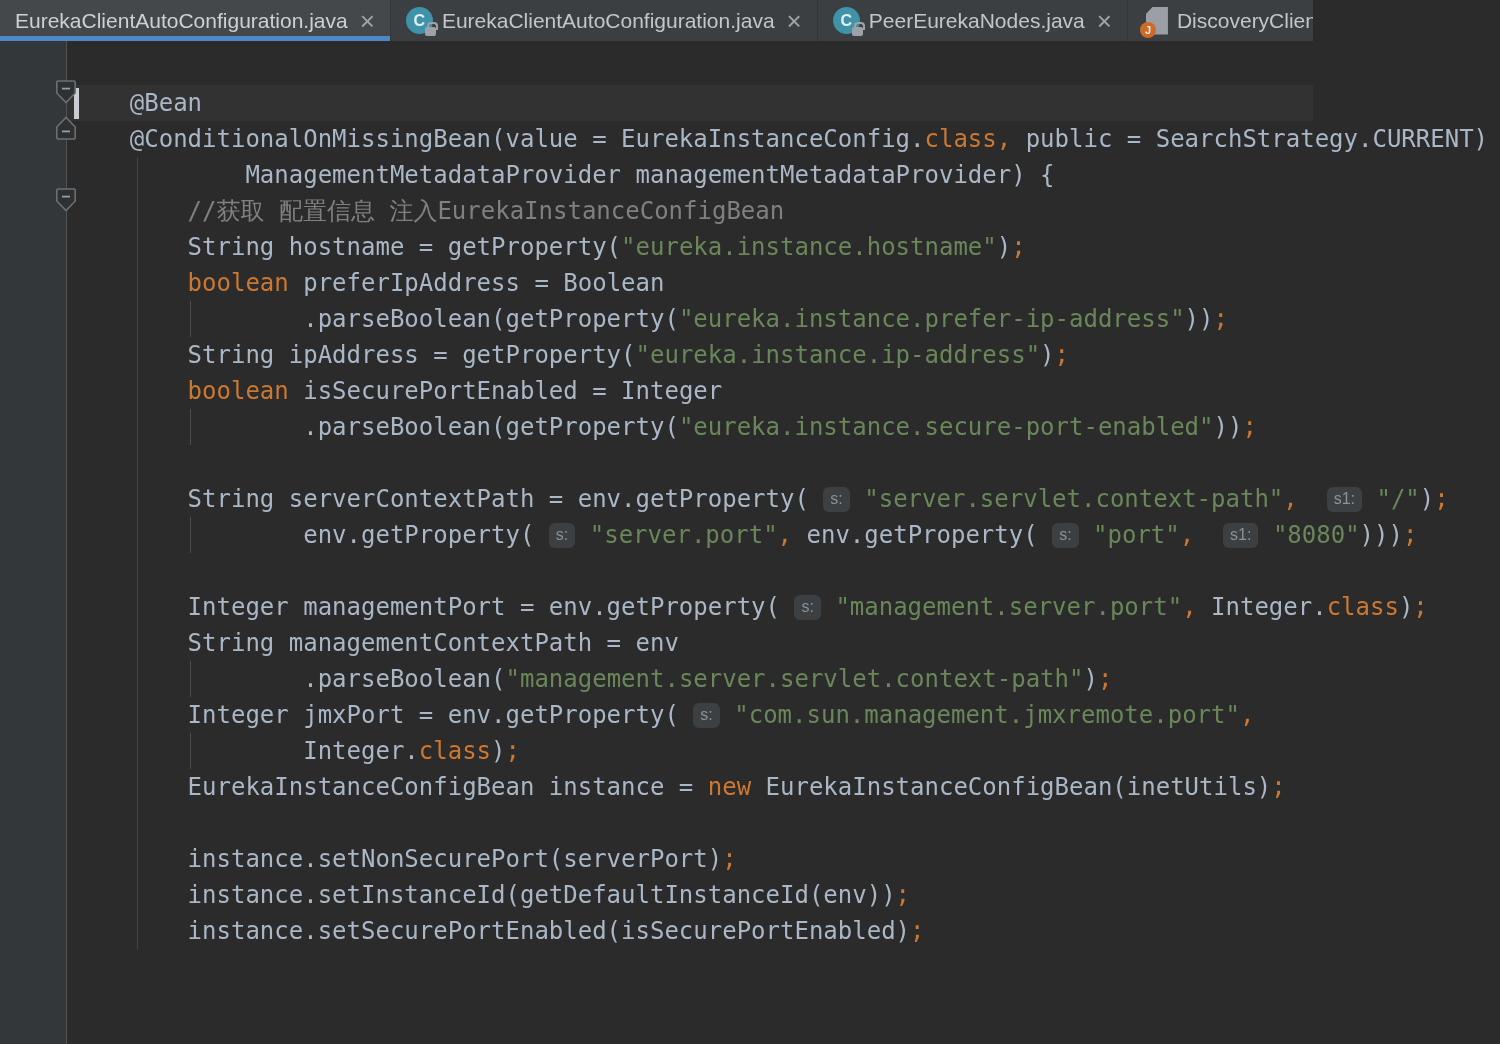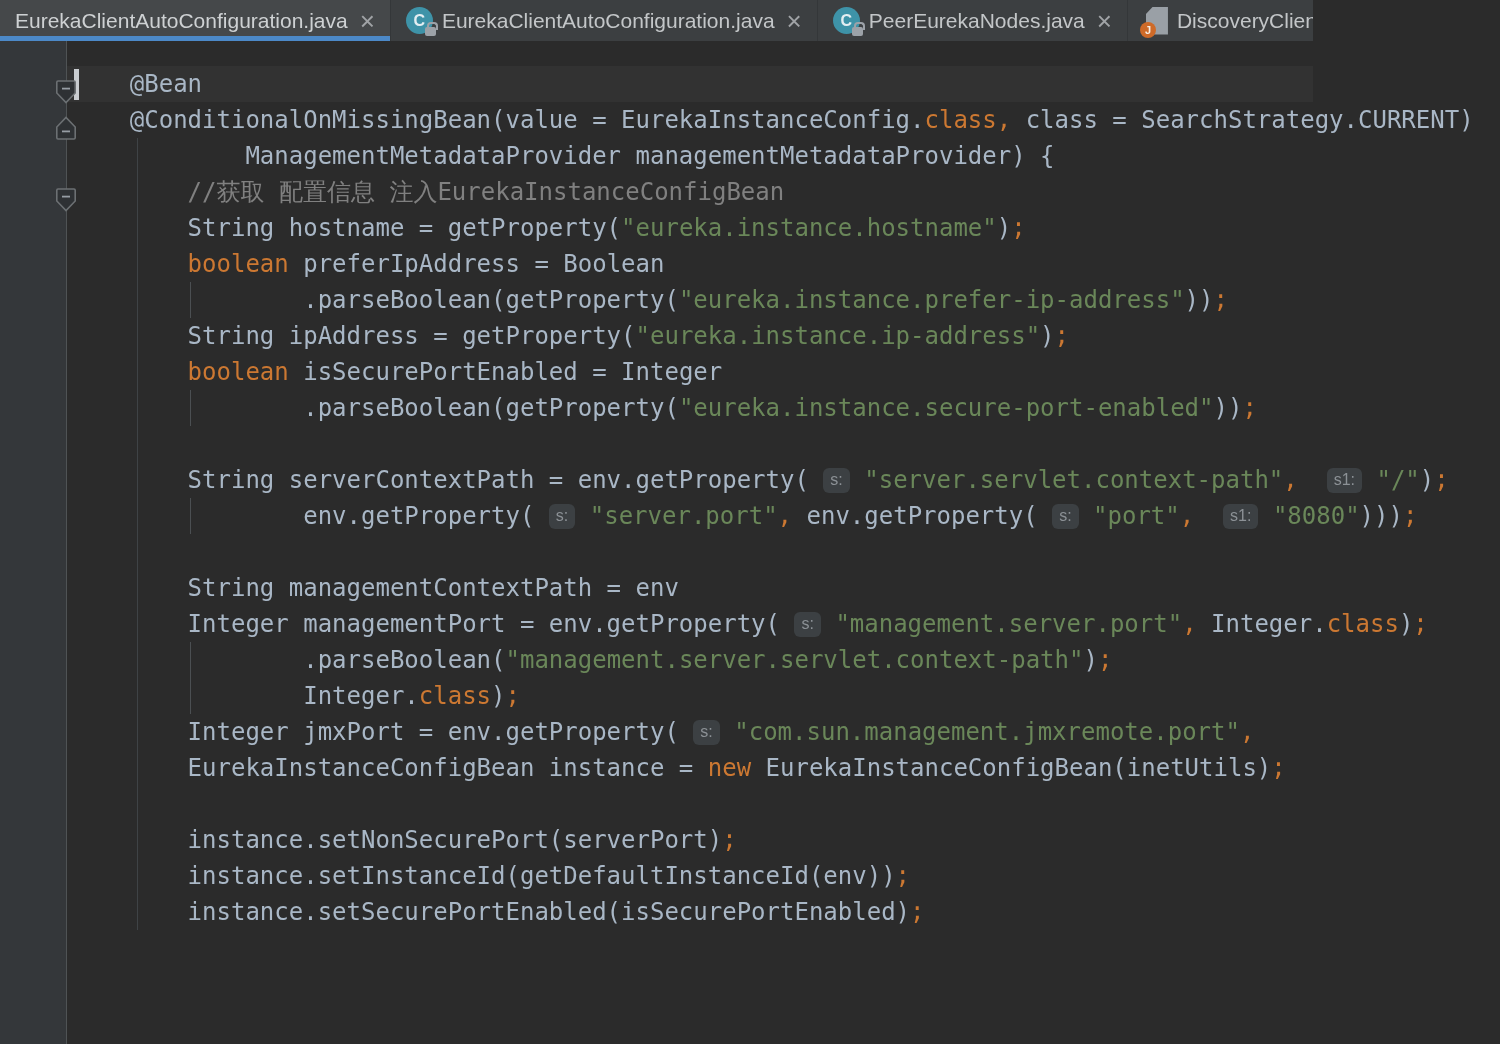--- a/index.html
+++ b/index.html
@@ -41,21 +41,21 @@
   .ic-jfile .jball{ position:absolute; left:-3px; bottom:-2px; width:16px; height:16px; border-radius:50%;
     background:#CE6A28; color:#F6EDE4; font-size:11px; font-weight:700;
     display:flex; align-items:center; justify-content:center; font-family:"Liberation Sans",sans-serif; }
 
   
   .main{ position:absolute; top:41px; left:0; right:0; bottom:0; background:#2B2B2B; }
   .gutter{ position:absolute; left:0; top:0; bottom:0; width:67px;
     background:#34373A; border-right:1px solid #4F5355; }
   .fold{ position:absolute; left:55px; width:22px; height:26px; z-index:3; }
 
-  .code{ position:absolute; left:0; top:0; right:0; bottom:0; padding-top:25px; z-index:2; }
+  .code{ position:absolute; left:0; top:0; right:0; bottom:0; padding-top:44px; z-index:2; }
   .line{
     position:relative; height:36px; line-height:36px; margin-left:67px; padding-left:5px;
     white-space:pre; font-family:"DejaVu Sans Mono",monospace; font-size:24px; color:#A9B7C6;
   }
   .line.cur{ background:#323232; }
   .line.g4::before{ content:""; position:absolute; left:70px; top:0; bottom:0; width:1px; background:#3F4346; }
   .line.g8::after{ content:""; position:absolute; left:123px; top:0; bottom:0; width:1px; background:#4B4F52; }
 
   .tk-k{ color:#CC7832; }
   .tk-s{ color:#6A8759; }
@@ -111,38 +111,38 @@
             <path d="M3 24 H19 Q20.2 24 20.2 22.8 V12 L11 2.4 L1.8 12 V22.8 Q1.8 24 3 24 Z" fill="#2E3134" stroke="#6C7073" stroke-width="1.6"></path>
             <line x1="7" y1="16.4" x2="15" y2="16.4" stroke="#969DA4" stroke-width="1.8"></line>
           </svg></div>
         <div class="fold" style="top: 146px;"><svg width="22" height="26" viewBox="0 0 22 26">
             <path d="M3 2 H19 Q20.2 2 20.2 3.2 V14 L11 23.6 L1.8 14 V3.2 Q1.8 2 3 2 Z" fill="#2E3134" stroke="#6C7073" stroke-width="1.6"></path>
             <line x1="7" y1="9.6" x2="15" y2="9.6" stroke="#969DA4" stroke-width="1.8"></line>
           </svg></div>
       </div>
     <div class="code" id="code">
         <div class="line cur"><span>    @Bean</span><div class="caret"></div></div>
-        <div class="line"><span>    @ConditionalOnMissingBean(value = EurekaInstanceConfig.</span><span class="tk-k">class</span><span class="tk-p">,</span><span> class = SearchStrategy.CURRENT)</span></div>
+        <div class="line"><span>    @ConditionalOnMissingBean(value = EurekaInstanceConfig.</span><span class="tk-k">class</span><span class="tk-p">,</span><span> public = SearchStrategy.CURRENT)</span></div>
         <div class="line g4"><span>            ManagementMetadataProvider managementMetadataProvider) {</span></div>
         <div class="line g4"><span>        </span><span class="tk-c">//获取 配置信息 注入EurekaInstanceConfigBean</span></div>
         <div class="line g4"><span>        String hostname = getProperty(</span><span class="tk-s">"eureka.instance.hostname"</span><span>)</span><span class="tk-p">;</span></div>
         <div class="line g4"><span>        </span><span class="tk-k">boolean</span><span> preferIpAddress = Boolean</span></div>
         <div class="line g4 g8"><span>                .parseBoolean(getProperty(</span><span class="tk-s">"eureka.instance.prefer-ip-address"</span><span>))</span><span class="tk-p">;</span></div>
         <div class="line g4"><span>        String ipAddress = getProperty(</span><span class="tk-s">"eureka.instance.ip-address"</span><span>)</span><span class="tk-p">;</span></div>
         <div class="line g4"><span>        </span><span class="tk-k">boolean</span><span> isSecurePortEnabled = Integer</span></div>
         <div class="line g4 g8"><span>                .parseBoolean(getProperty(</span><span class="tk-s">"eureka.instance.secure-port-enabled"</span><span>))</span><span class="tk-p">;</span></div>
         <div class="line g4"></div>
         <div class="line g4"><span>        String serverContextPath = env.getProperty( </span><span class="hint">s:</span><span> </span><span class="tk-s">"server.servlet.context-path"</span><span class="tk-p">,</span><span>  </span><span class="hint">s1:</span><span> </span><span class="tk-s">"/"</span><span>)</span><span class="tk-p">;</span></div>
         <div class="line g4 g8"><span>                env.getProperty( </span><span class="hint">s:</span><span> </span><span class="tk-s">"server.port"</span><span class="tk-p">,</span><span> env.getProperty( </span><span class="hint">s:</span><span> </span><span class="tk-s">"port"</span><span class="tk-p">,</span><span>  </span><span class="hint">s1:</span><span> </span><span class="tk-s">"8080"</span><span>)))</span><span class="tk-p">;</span></div>
         <div class="line g4"></div>
+        <div class="line g4"><span>        Integer managementPort = env.getProperty( </span><span class="hint">s:</span><span> </span><span class="tk-s">"management.server.port"</span><span class="tk-p">,</span><span> Integer.</span><span class="tk-k">class</span><span>)</span><span class="tk-p">;</span></div>
         <div class="line g4"><span>        String managementContextPath = env</span></div>
-        <div class="line g4"><span>        Integer managementPort = env.getProperty( </span><span class="hint">s:</span><span> </span><span class="tk-s">"management.server.port"</span><span class="tk-p">,</span><span> Integer.</span><span class="tk-k">class</span><span>)</span><span class="tk-p">;</span></div>
         <div class="line g4 g8"><span>                .parseBoolean(</span><span class="tk-s">"management.server.servlet.context-path"</span><span>)</span><span class="tk-p">;</span></div>
+        <div class="line g4"><span>        Integer jmxPort = env.getProperty( </span><span class="hint">s:</span><span> </span><span class="tk-s">"com.sun.management.jmxremote.port"</span><span class="tk-p">,</span></div>
         <div class="line g4 g8"><span>                Integer.</span><span class="tk-k">class</span><span>)</span><span class="tk-p">;</span></div>
-        <div class="line g4"><span>        Integer jmxPort = env.getProperty( </span><span class="hint">s:</span><span> </span><span class="tk-s">"com.sun.management.jmxremote.port"</span><span class="tk-p">,</span></div>
         <div class="line g4"><span>        EurekaInstanceConfigBean instance = </span><span class="tk-k">new</span><span> EurekaInstanceConfigBean(inetUtils)</span><span class="tk-p">;</span></div>
         <div class="line g4"></div>
         <div class="line g4"><span>        instance.setNonSecurePort(serverPort)</span><span class="tk-p">;</span></div>
         <div class="line g4"><span>        instance.setInstanceId(getDefaultInstanceId(env))</span><span class="tk-p">;</span></div>
         <div class="line g4"><span>        instance.setSecurePortEnabled(isSecurePortEnabled)</span><span class="tk-p">;</span></div>
       </div>
   </div>
 </div>
 
 </body></html>

